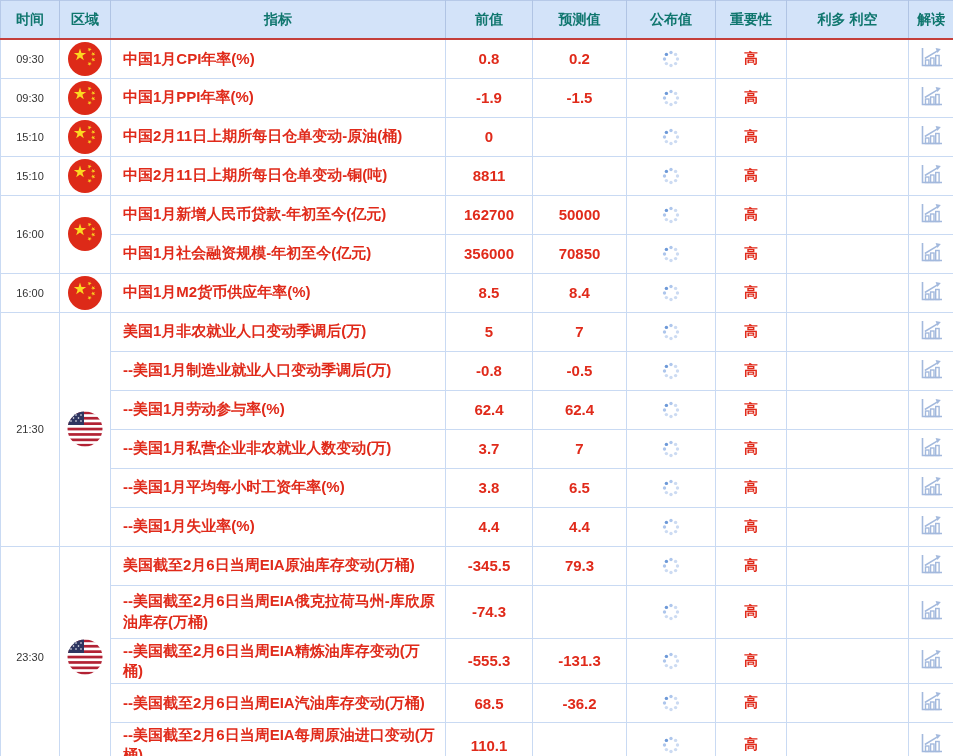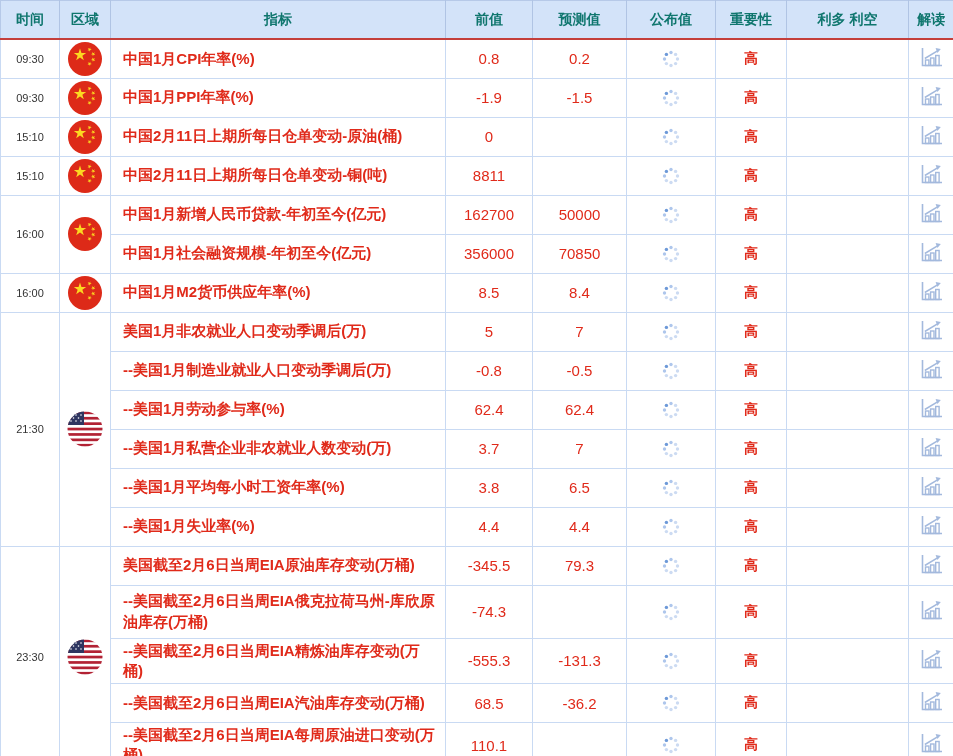--- a/index.html
+++ b/index.html
@@ -19,21 +19,21 @@
     border:1px solid #c9daf3;padding:0;vertical-align:middle;background:#fff;
   }
   tbody td:last-child{border-right:none;}
   td.time-cell{color:#333;font-size:11px;text-align:center;font-weight:normal;}
   td.flag-cell{text-align:center;}
   td.flag-cell svg{display:block;margin:0 auto;}
   td.indicator-cell{
     color:#e02a1a;font-weight:bold;font-size:15px;text-align:left;
     padding:2px 8px 2px 12px;line-height:1.35;
   }
-  td.value-cell{color:#e02a1a;font-weight:normal;font-size:15px;text-align:center;}
+  td.value-cell{color:#e02a1a;font-weight:bold;font-size:15px;text-align:center;}
   td.published-cell{text-align:center;}
   td.published-cell svg{display:block;margin:0 auto;}
   td.importance-cell{color:#e02a1a;font-weight:bold;font-size:14px;text-align:center;}
   td.bullbear-cell{background:#fff;}
   td.interpret-cell{text-align:center;}
   td.interpret-cell .chart-btn{display:inline-block;cursor:pointer;line-height:0;}
 </style>
 </head>
 <body>
 

